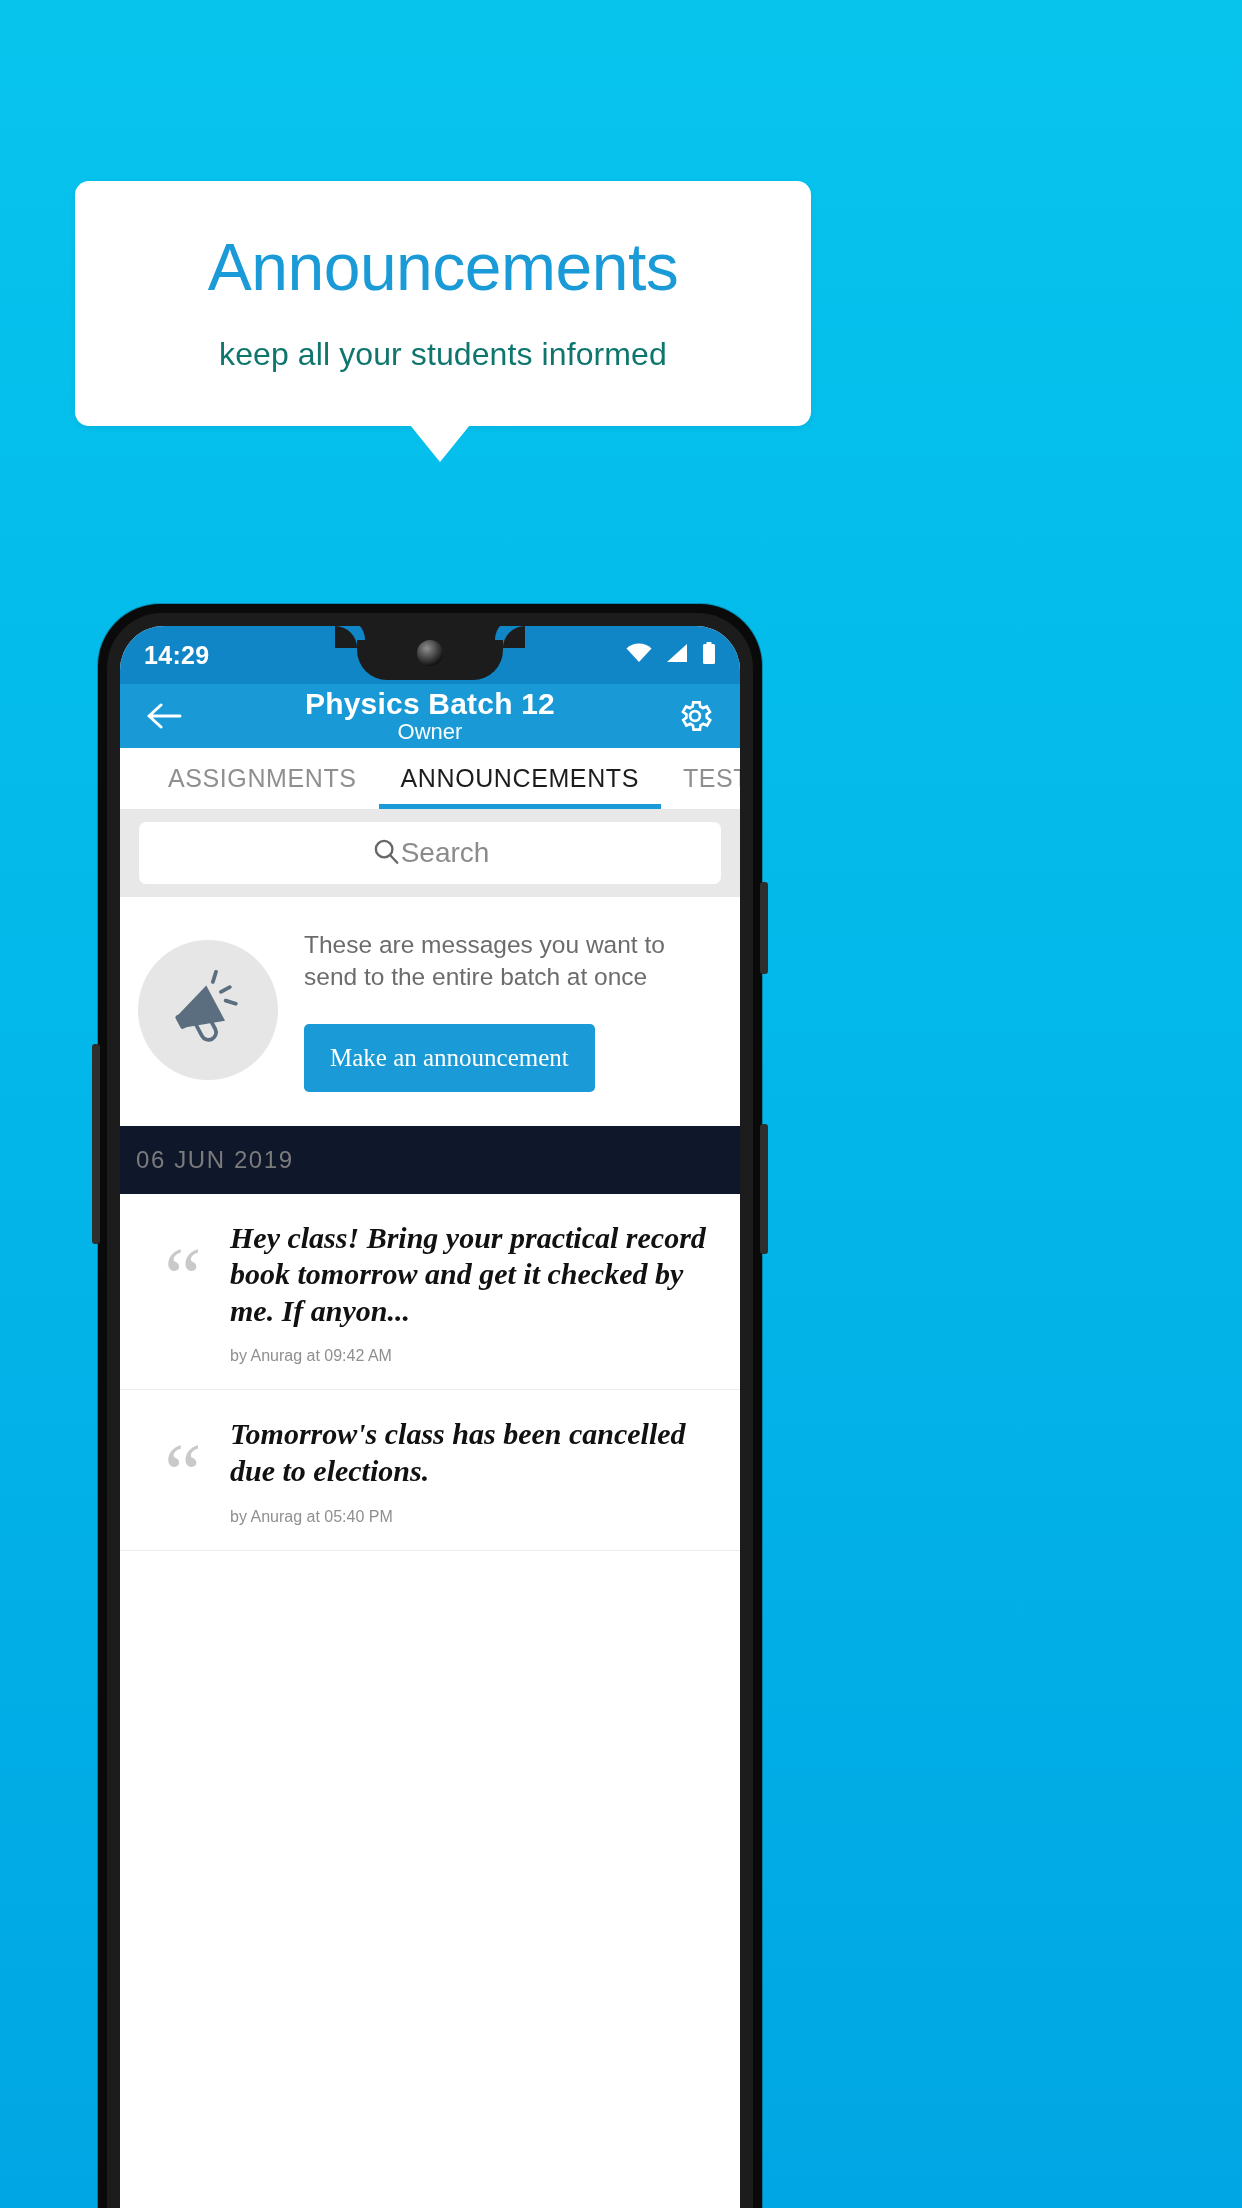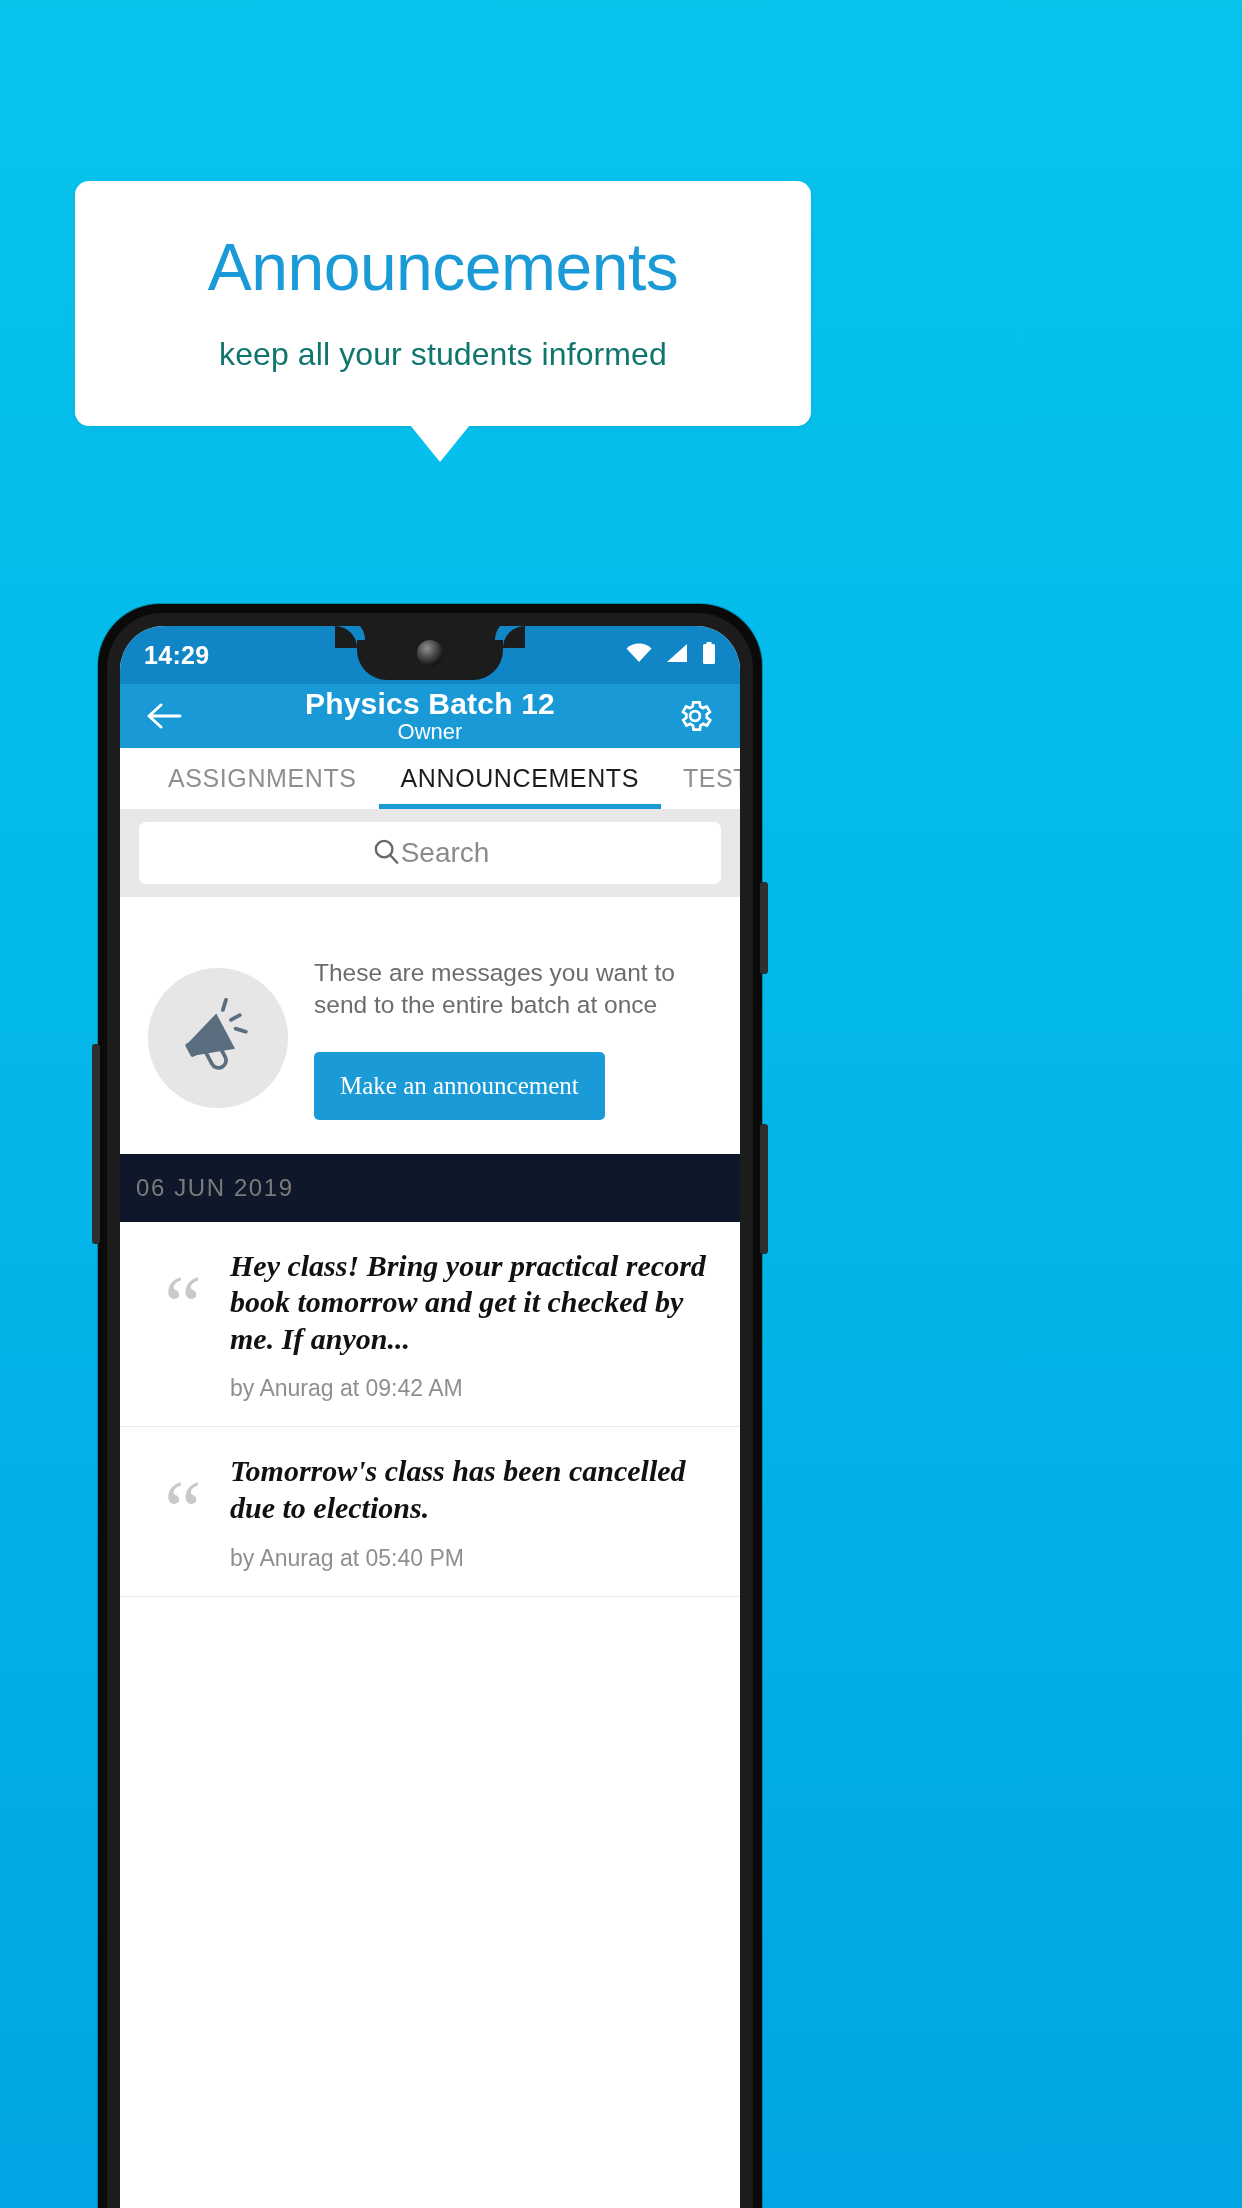--- a/index.html
+++ b/index.html
@@ -181,23 +181,22 @@
     align-items:center;
     justify-content:center;
   }
   .search-placeholder { color:#8b8b8b; font-size:28px; }
 
   
   .promo {
     background:#ffffff;
     display:flex;
     align-items:center;
-    padding:32px 26px 34px 28px;
+    padding:32px 26px 34px 18px;
     gap:26px;
-    margin-top:28px;
   }
   .promo-circle {
     width:140px;height:140px;
     border-radius:50%;
     background:#e6e6e6;
     display:flex;align-items:center;justify-content:center;
     flex:none;
   }
   .promo-right { flex:1; }
   .promo-text {
@@ -248,21 +247,21 @@
   .ann-body { flex:1; }
   .ann-text {
     font-family:"Liberation Serif", serif;
     font-style:italic;
     font-weight:700;
     font-size:30px;
     line-height:1.22;
     color:#111111;
     margin-bottom:18px;
   }
-  .ann-meta { color:#8f8f8f; font-size:23px; }
+  .ann-meta { color:#8f8f8f; font-size:16px; }
 
   .scroll-area { background:#ffffff; }
 </style>
 </head>
 <body>
 
 <div class="callout">
   <div class="callout-title">Announcements</div>
   <div class="callout-sub">keep all your students informed</div>
 </div>

